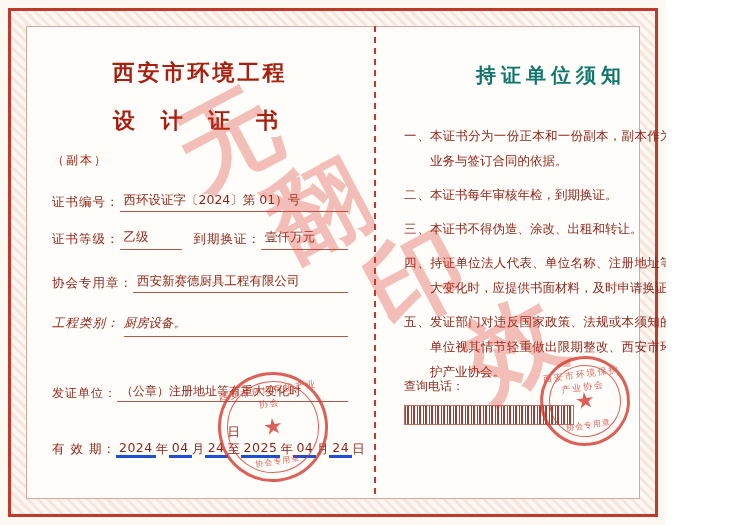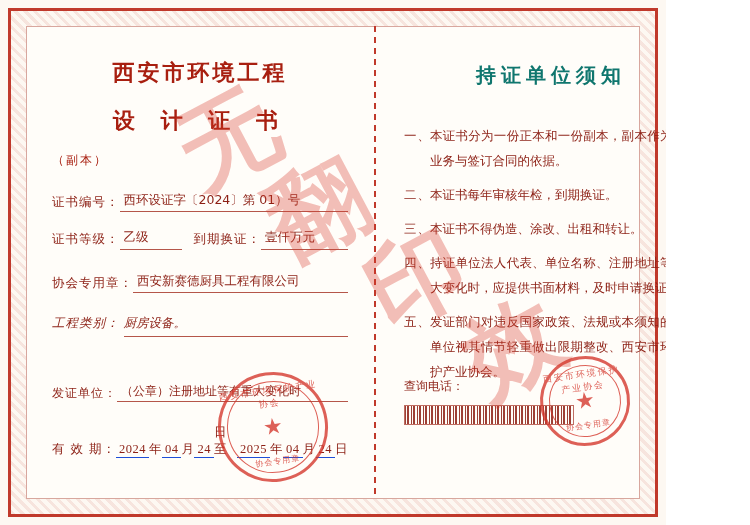--- a/index.html
+++ b/index.html
@@ -122,21 +122,21 @@
     margin-top: 46px;
     align-items: flex-end;
   }
   .valid-row {
     display: flex;
     font-size: 12.5px;
     margin-top: 22px;
     align-items: flex-end;
     letter-spacing: 0.5px;
   }
-  .valid-row .seg { border-bottom: 1px solid #1d4ed8; padding: 0 3px; font-family: Liberation Serif, serif; }
+  .valid-row .seg { border-bottom: 3px solid #1d4ed8; padding: 0 3px; }
 
   
   .notice-title {
     text-align: center;
     font-size: 20px;
     font-weight: bold;
     letter-spacing: 5px;
     color: #0f766e;
     margin-top: 18px;
   }

